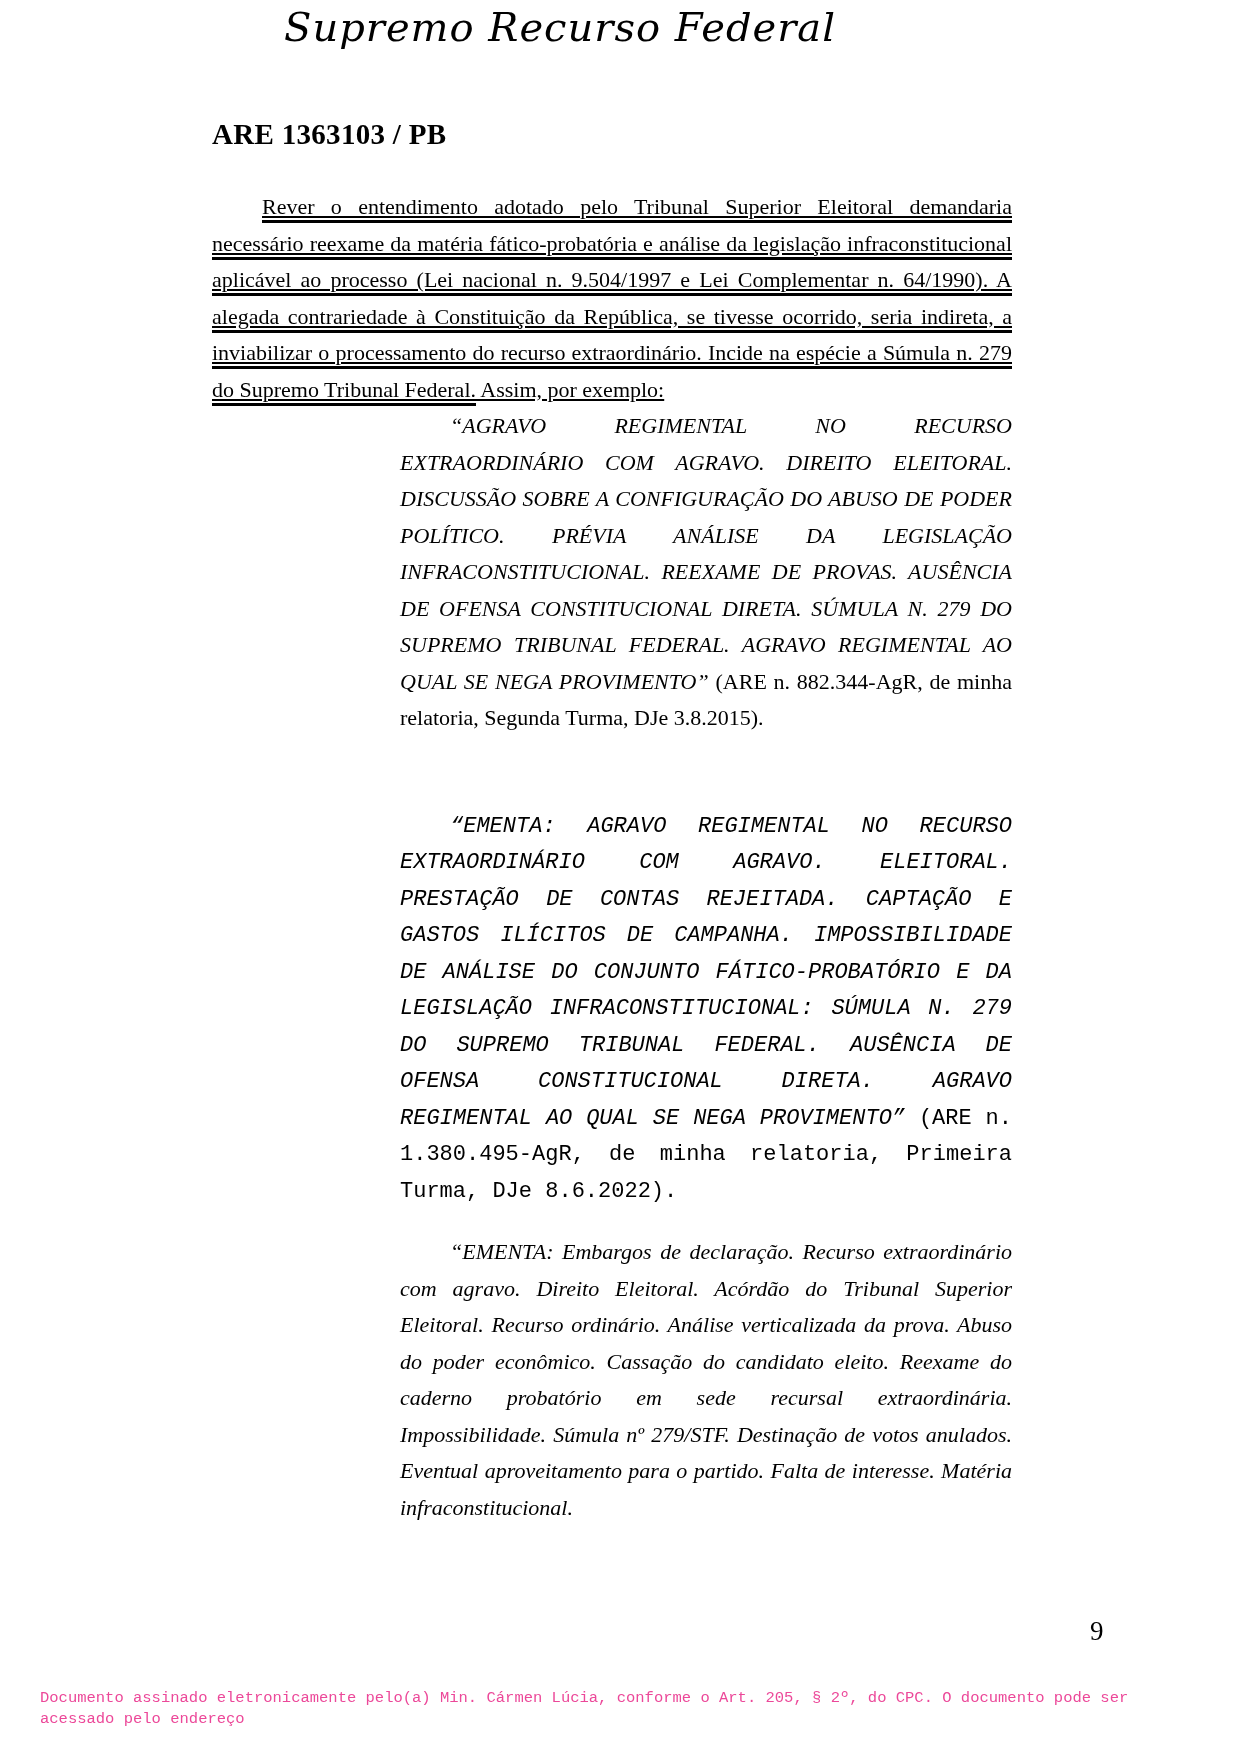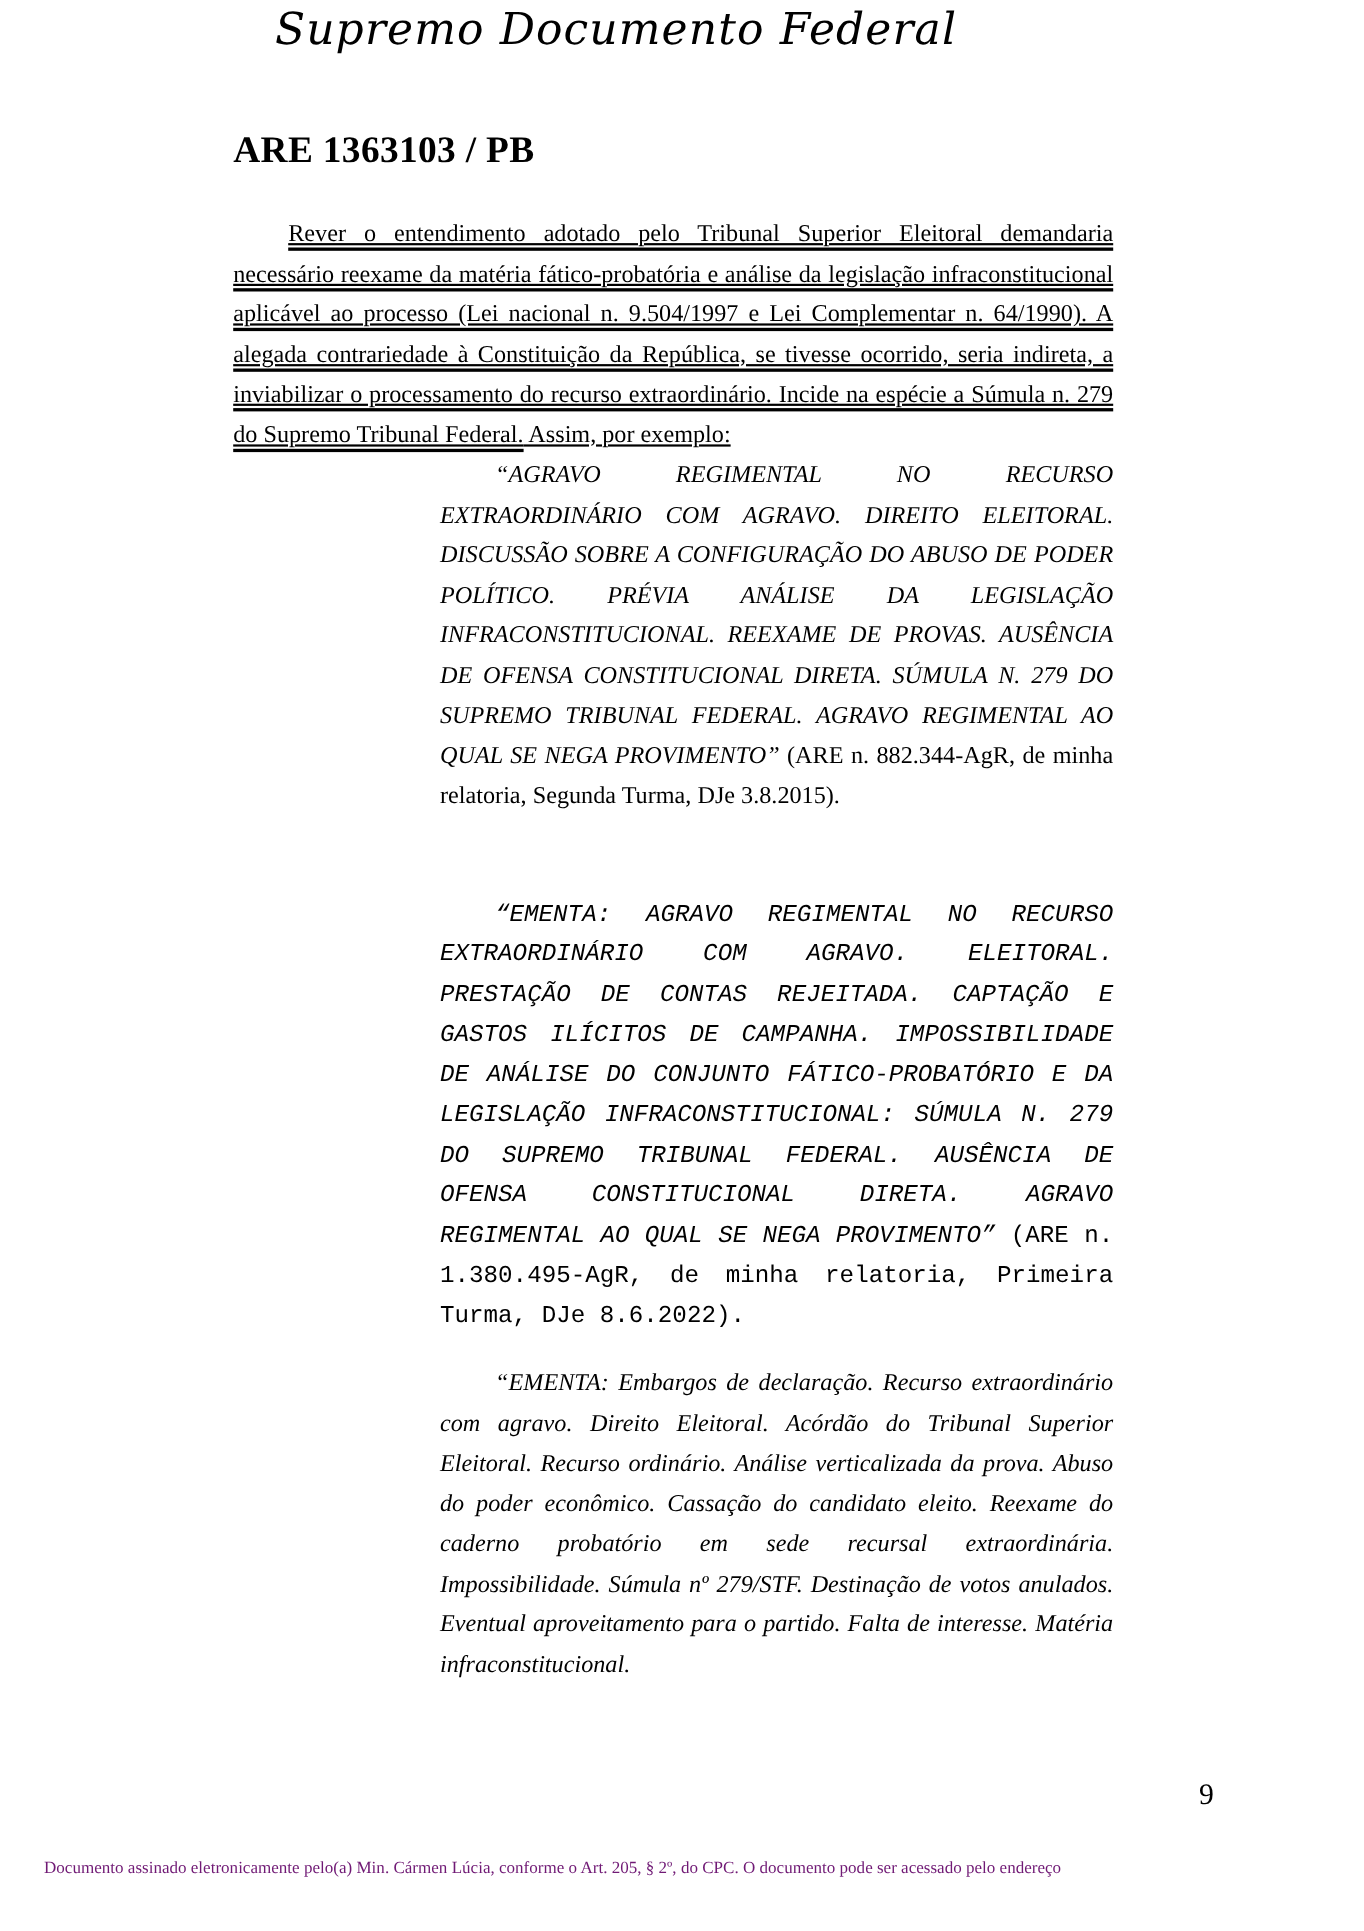--- a/index.html
+++ b/index.html
@@ -30,21 +30,21 @@
     white-space: nowrap;
   }
   .content {
     position: absolute;
     left: 212px;
     top: 118px;
     width: 800px;
   }
   .case-title {
     margin: 0 0 38px 0;
-    font-size: 34px;
+    font-size: 29px;
     font-weight: 700;
     letter-spacing: 0.3px;
   }
   .para {
     margin: 0;
     font-size: 22px;
     line-height: 36.5px;
     text-align: justify;
     text-indent: 50px;
     text-decoration: underline;
@@ -71,33 +71,33 @@
     position: absolute;
     top: 1616px;
     left: 1090px;
     font-size: 27px;
   }
   .footer {
     position: absolute;
     left: 40px;
     top: 1688px;
     width: 1170px;
-    font-family: Liberation Serif, serif;
+    font-family: Liberation Mono, monospace;
     font-size: 15.5px;
     line-height: 21px;
-    color: #701a75;
+    color: #ec4899;
   }
 </style>
 </head>
 <body>
 
 <div class="page">
 
   <div class="letterhead">
-    <span>Supremo Documento Federal</span>
+    <span>Supremo Recurso Federal</span>
   </div>
 
   <div class="content">
 
     <h1 class="case-title">ARE 1363103 / PB</h1>
 
     <p class="para"><span class="u">Rever o entendimento adotado pelo Tribunal Superior Eleitoral demandaria necessário reexame da matéria fático-probatória e análise da legislação infraconstitucional aplicável ao processo (Lei nacional n. 9.504/1997 e Lei Complementar n. 64/1990). A alegada contrariedade à Constituição da República, se tivesse ocorrido, seria indireta, a inviabilizar o processamento do recurso extraordinário. Incide na espécie a Súmula n. 279 do Supremo Tribunal Federal.</span><span> Assim, por exemplo:</span></p>
 
     <div class="quote q1"><span class="it">“AGRAVO REGIMENTAL NO RECURSO EXTRAORDINÁRIO COM AGRAVO. DIREITO ELEITORAL. DISCUSSÃO SOBRE A CONFIGURAÇÃO DO ABUSO DE PODER POLÍTICO. PRÉVIA ANÁLISE DA LEGISLAÇÃO INFRACONSTITUCIONAL. REEXAME DE PROVAS. AUSÊNCIA DE OFENSA CONSTITUCIONAL DIRETA. SÚMULA N. 279 DO SUPREMO TRIBUNAL FEDERAL. AGRAVO REGIMENTAL AO QUAL SE NEGA PROVIMENTO”</span><span> (ARE n. 882.344-AgR, de minha relatoria, Segunda Turma, DJe 3.8.2015).</span></div>
 

